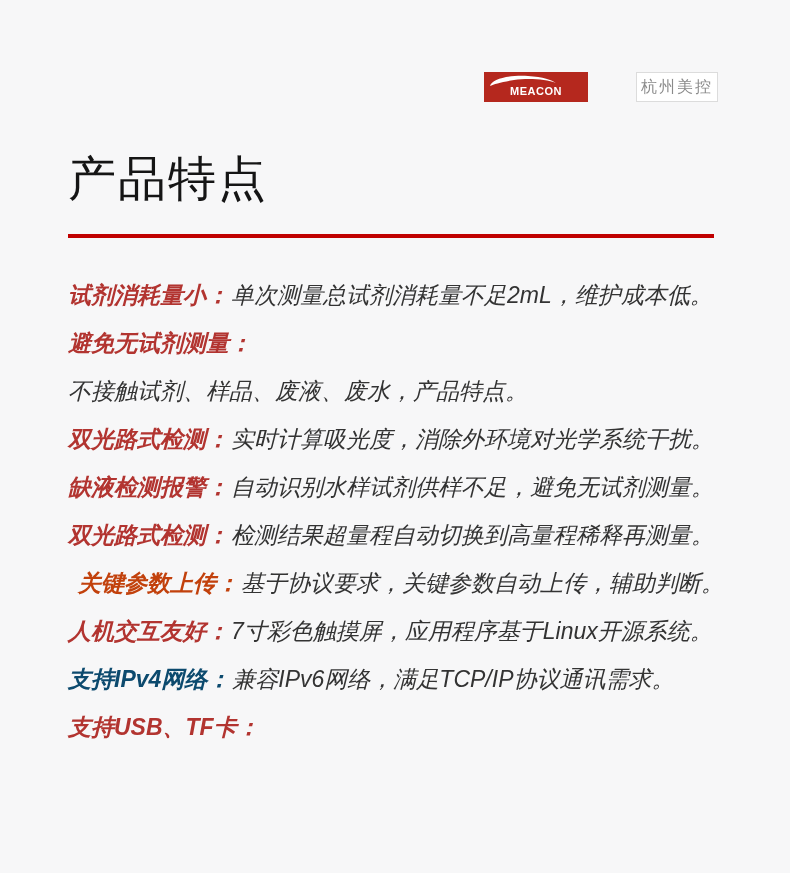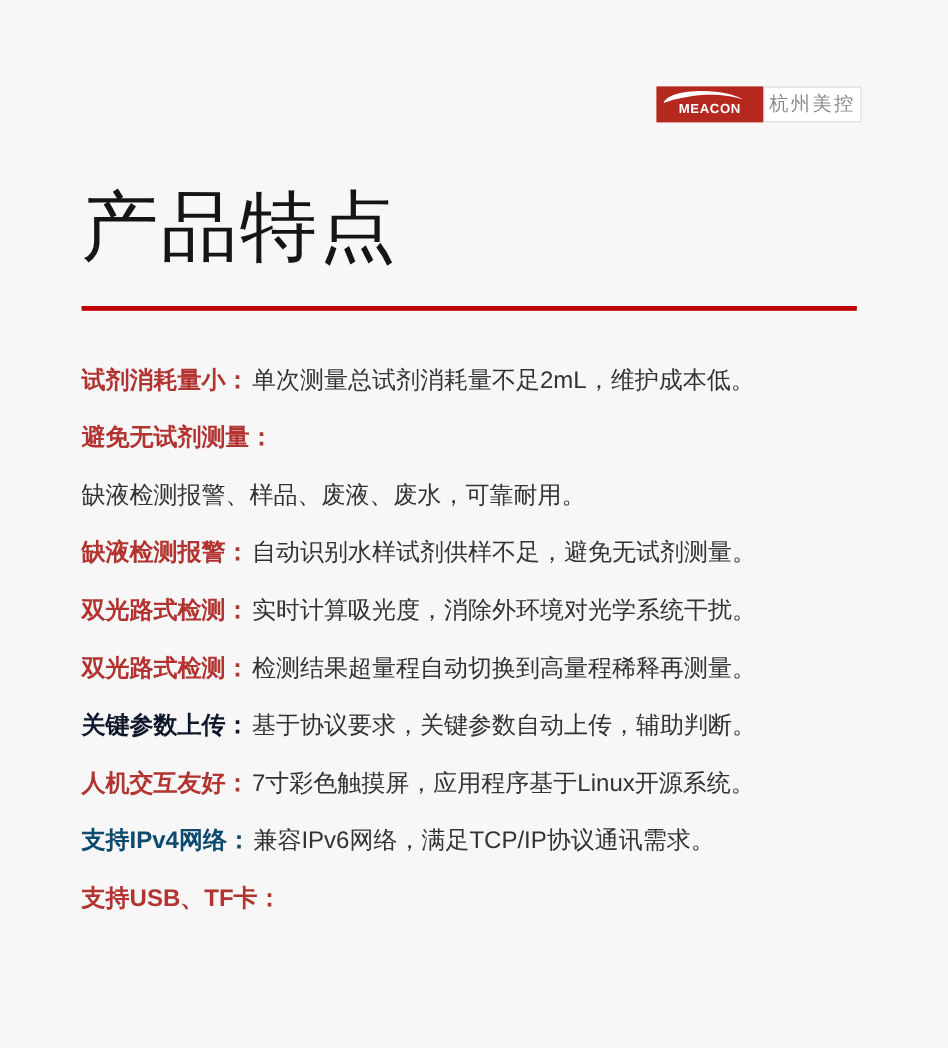--- a/index.html
+++ b/index.html
@@ -18,21 +18,21 @@
   
   .logo-bar {
     position: absolute;
     top: 72px;
     right: 72px;
     display: flex;
     height: 30px;
   }
   .logo-mark {
     position: relative;
-    width: 89px;
+    width: 104px;
     background: #b5281e;
     display: flex;
     align-items: flex-end;
     justify-content: center;
     box-sizing: border-box;
     padding-bottom: 5px;
   }
   .logo-mark .swoosh {
     position: absolute;
     top: 3px;
@@ -52,44 +52,46 @@
     background: #ffffff;
     border: 1px solid #dcdcdc;
     box-sizing: border-box;
     color: #8a8a8a;
     font-size: 16px;
     letter-spacing: 2px;
     display: flex;
     align-items: center;
     justify-content: center;
     white-space: nowrap;
+    margin-left: 48px;
   }
   
   .content { padding: 0 76px 0 68px; }
   .title {
     margin: 148px 0 0 0;
-    font-size: 64px;
+    font-size: 48px;
     font-weight: 300;
     letter-spacing: 2px;
     color: #151515;
     line-height: 1.3;
   }
   .divider {
     margin-top: 24px;
     height: 4px;
     width: 646px;
     background: #c00000;
   }
   .features { margin-top: 33px; }
   .feature-row {
     height: 48px;
     display: flex;
     align-items: center;
     white-space: nowrap;
-    font-size: 20px;
+    font-size: 23px;
+    font-style: italic;
   }
   .feature-label {
     color: #b23430;
     font-weight: bold;
     margin-right: 2px;
   }
   .feature-desc {
     color: #333333;
   }
 </style>
@@ -115,40 +117,40 @@
   <div class="feature-row">
     <span class="feature-label" style="color: rgb(178, 52, 48);">试剂消耗量小：</span>
     <span class="feature-desc">单次测量总试剂消耗量不足2mL，维护成本低。</span>
   </div>
 
   <div class="feature-row">
     <span class="feature-label" style="color: rgb(178, 52, 48);">避免无试剂测量：</span>
   </div>
 
   <div class="feature-row">
-    <span class="feature-desc">缺液检测报警、样品、废液、废水，可靠耐用。</span>
+    <span class="feature-desc">不接触试剂、样品、废液、废水，产品特点。</span>
+  </div>
+
+  <div class="feature-row">
+    <span class="feature-label" style="color: rgb(178, 52, 48);">双光路式检测：</span>
+    <span class="feature-desc">实时计算吸光度，消除外环境对光学系统干扰。</span>
   </div>
 
   <div class="feature-row">
     <span class="feature-label" style="color: rgb(178, 52, 48);">缺液检测报警：</span>
     <span class="feature-desc">自动识别水样试剂供样不足，避免无试剂测量。</span>
   </div>
 
   <div class="feature-row">
     <span class="feature-label" style="color: rgb(178, 52, 48);">双光路式检测：</span>
-    <span class="feature-desc">实时计算吸光度，消除外环境对光学系统干扰。</span>
-  </div>
-
-  <div class="feature-row">
-    <span class="feature-label" style="color: rgb(178, 52, 48);">双光路式检测：</span>
     <span class="feature-desc">检测结果超量程自动切换到高量程稀释再测量。</span>
   </div>
 
   <div class="feature-row">
-    <span class="feature-label" style="color: #0f172a;">关键参数上传：</span>
+    <span class="feature-label" style="color: #c2410c; margin-left: 10px;">关键参数上传：</span>
     <span class="feature-desc">基于协议要求，关键参数自动上传，辅助判断。</span>
   </div>
 
   <div class="feature-row">
     <span class="feature-label" style="color: rgb(178, 52, 48);">人机交互友好：</span>
     <span class="feature-desc">7寸彩色触摸屏，应用程序基于Linux开源系统。</span>
   </div>
 
   <div class="feature-row">
     <span class="feature-label" style="color: #0c4a6e;">支持IPv4网络：</span>

